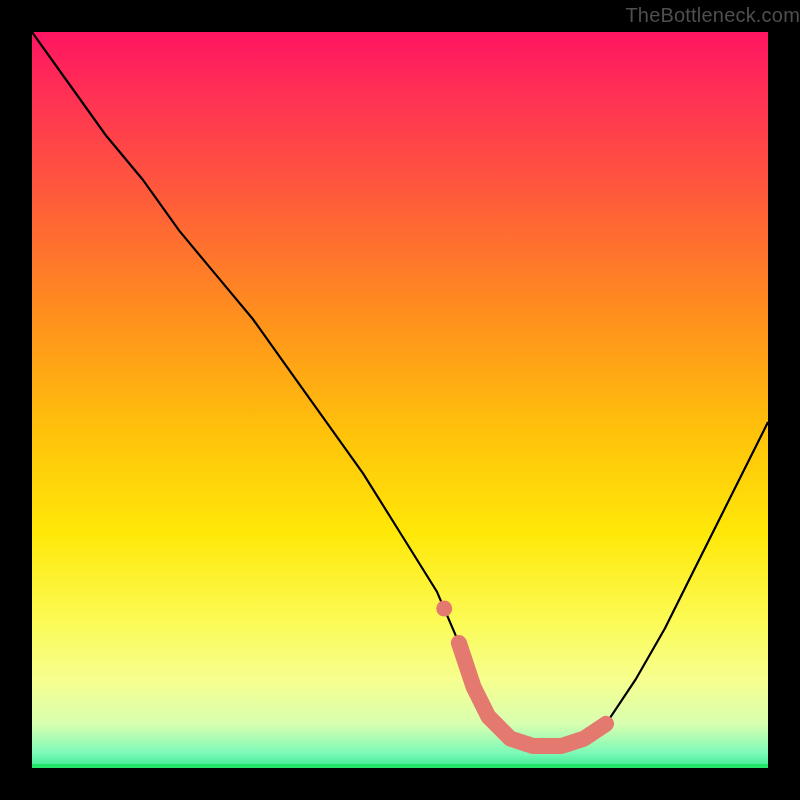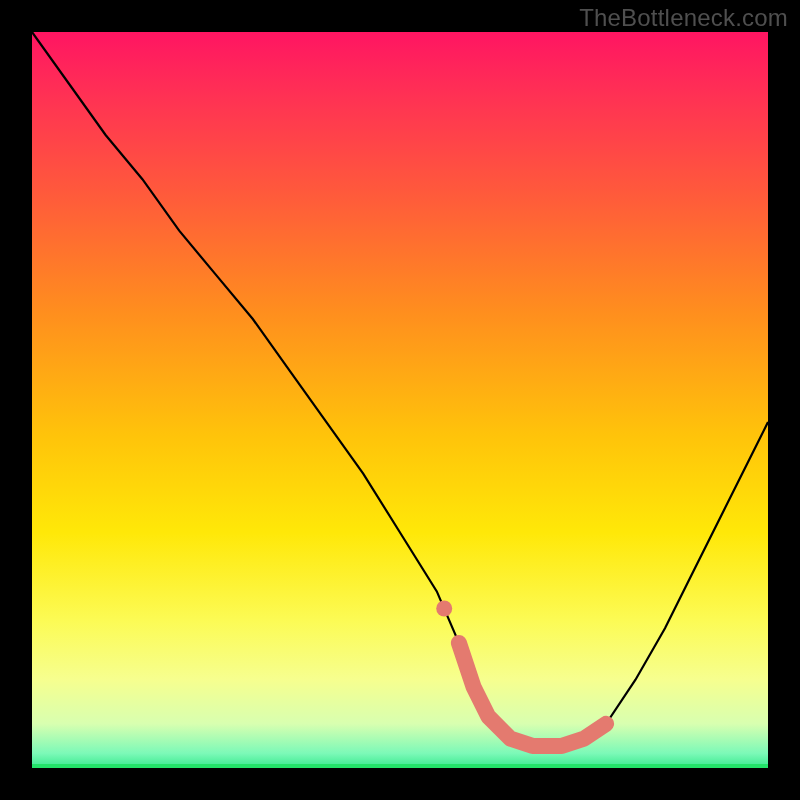--- a/index.html
+++ b/index.html
@@ -13,23 +13,23 @@
   }
   .frame {
     position: relative;
     width: 800px;
     height: 800px;
     background: #000;
   }
   .watermark {
     position: absolute;
     top: 4px;
-    right: 12px;
+    right: 0;
     color: #4f4f4f;
-    font-size: 24px;
+    font-size: 20px;
     font-weight: 500;
     letter-spacing: 0.2px;
     z-index: 10;
   }
   .plot-area {
     position: absolute;
     left: 32px;
     top: 32px;
     width: 736px;
     height: 736px;

